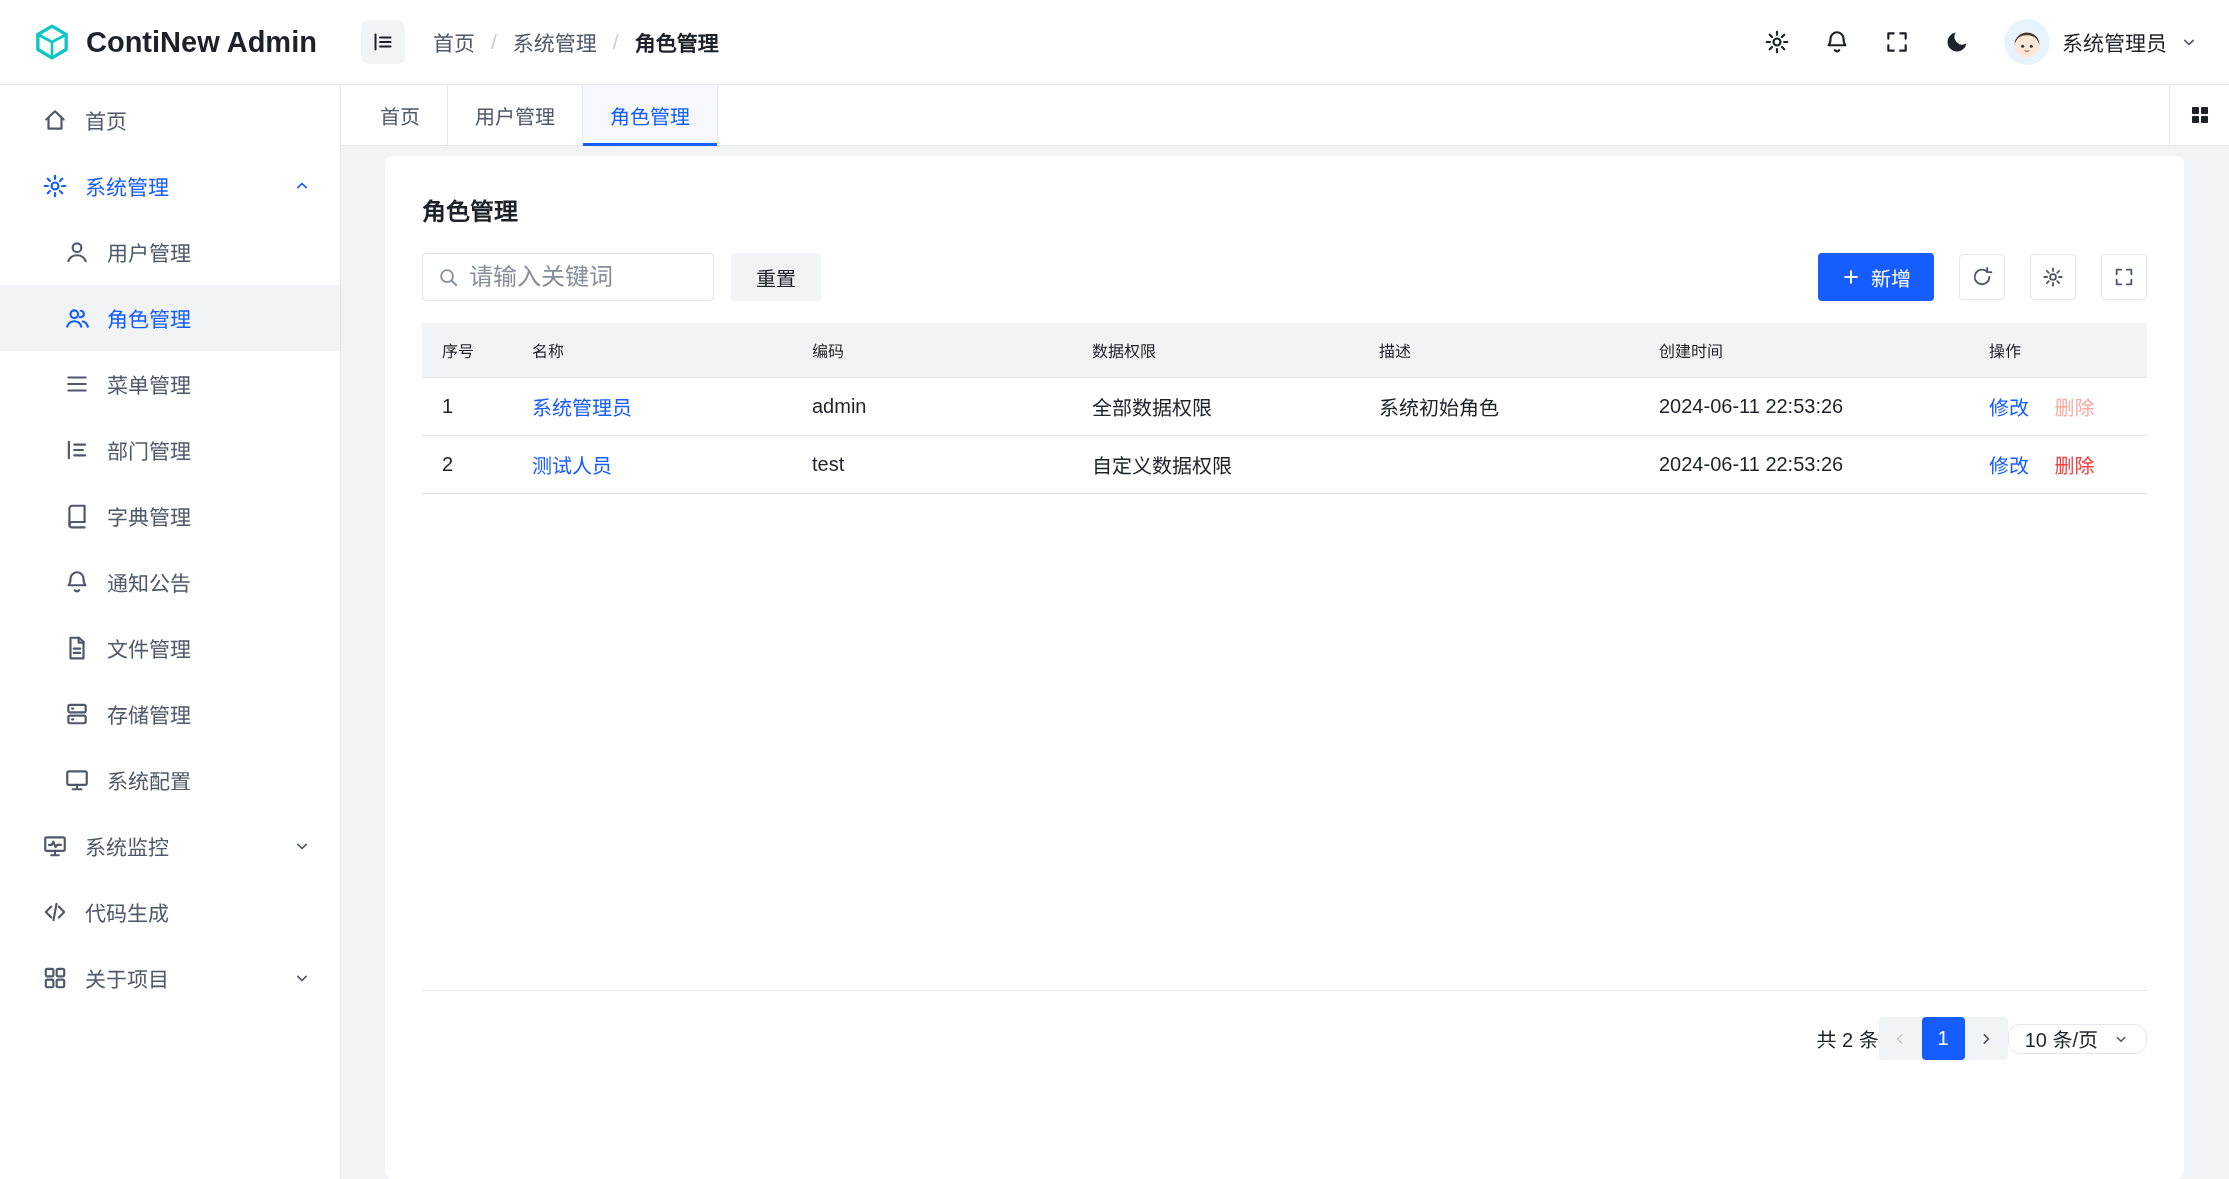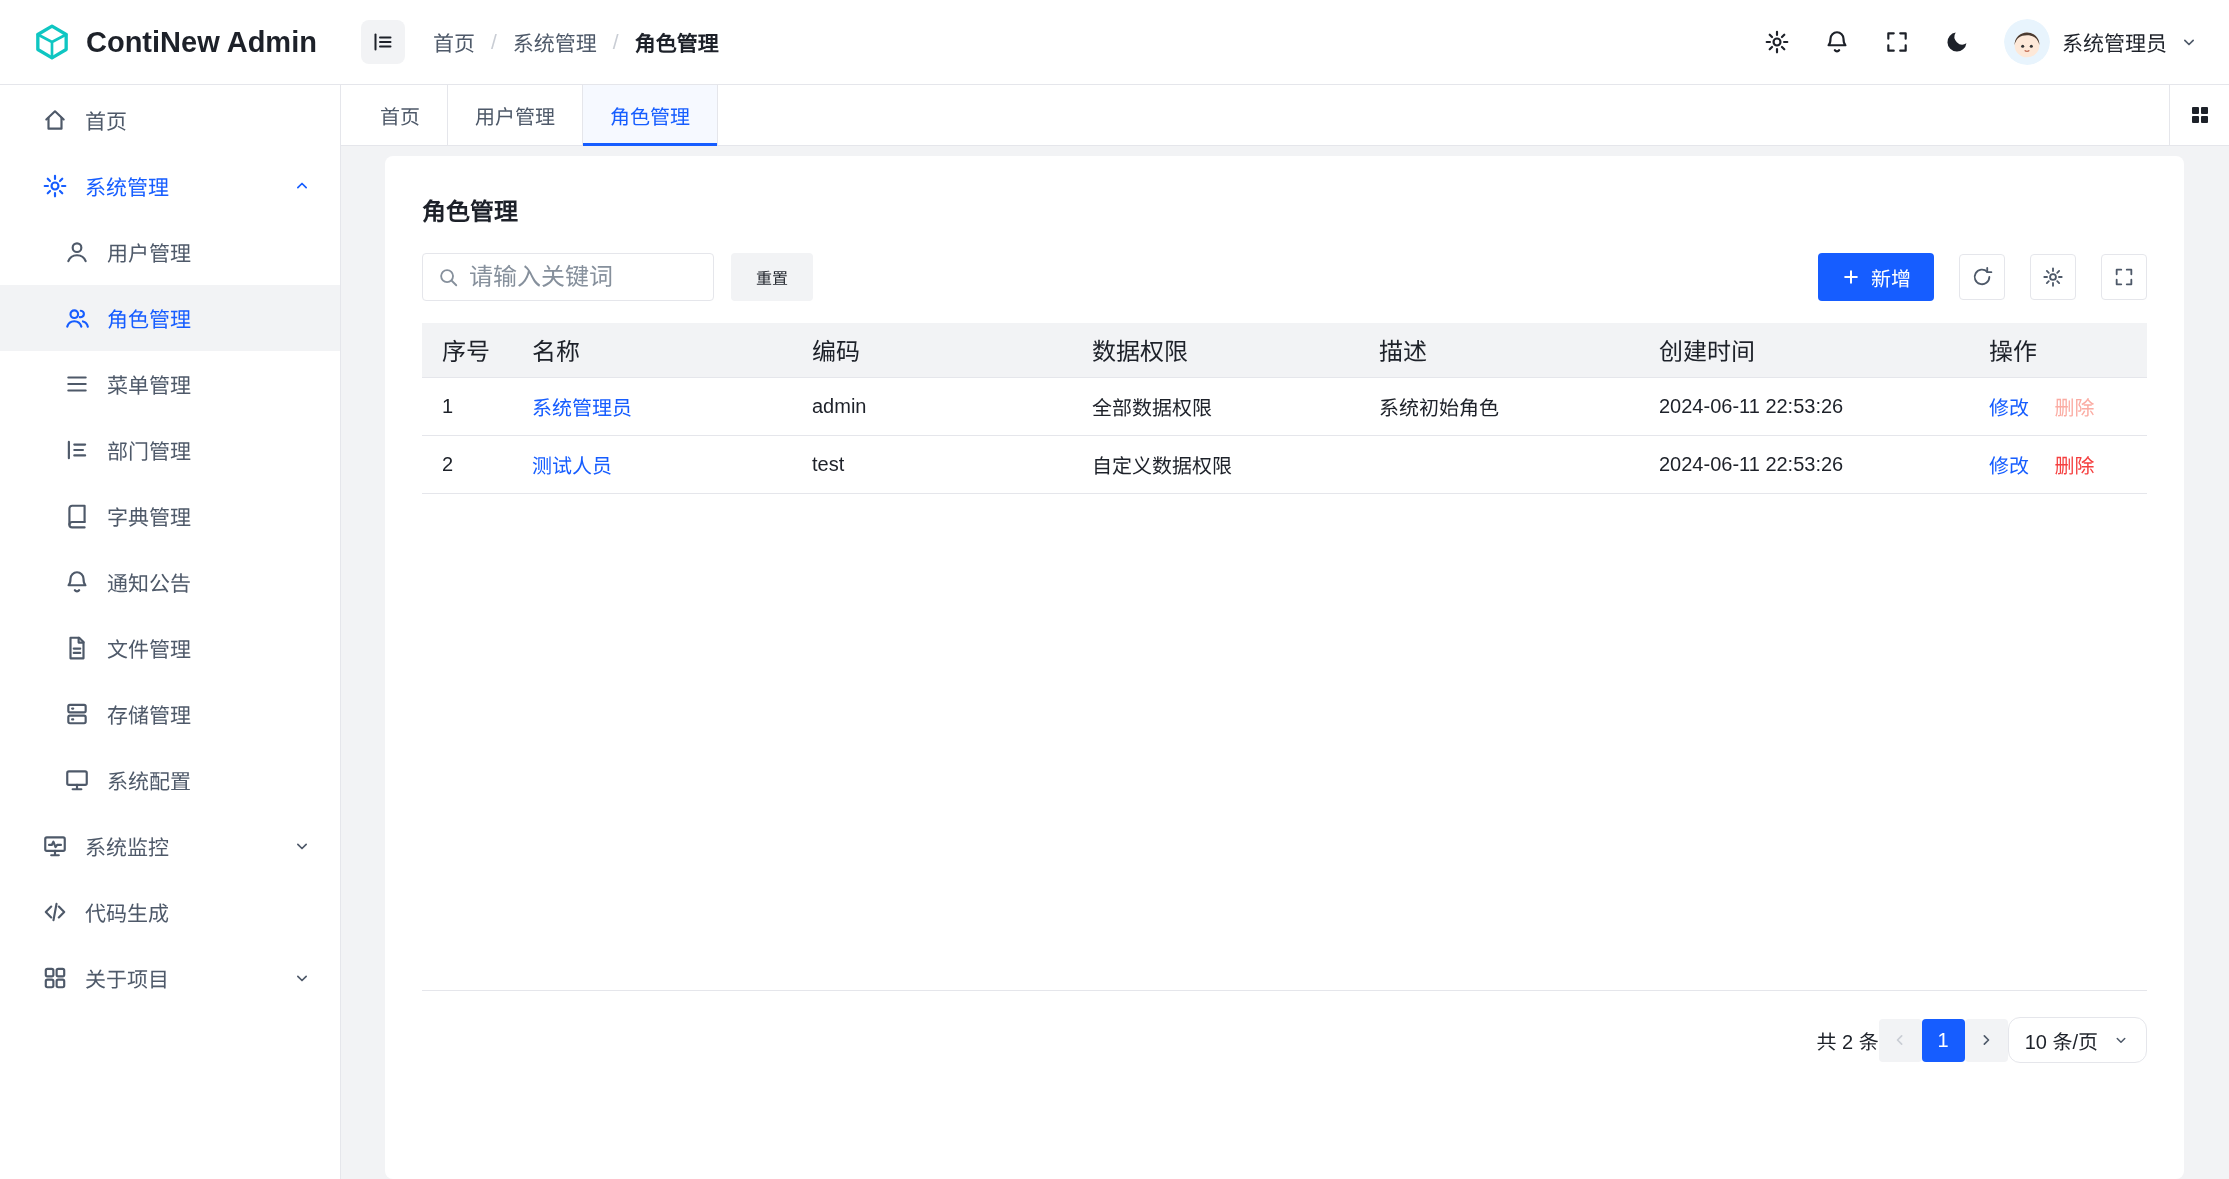--- a/index.html
+++ b/index.html
@@ -58,41 +58,41 @@
   .tab-actions { margin-left: auto; width: 60px; border-left: 1px solid #E5E6EB; display: flex; align-items: center; justify-content: center; color: #1D2129; }
 
   .content { flex: 1; min-height: 0; padding: 10px 45px 0 44px; }
   .card { background: #fff; border-radius: 8px; height: 100%; padding: 0 37px; display: flex; flex-direction: column; }
   .page-title { font-size: 24px; font-weight: 700; padding-top: 36px; color: #1D2129; }
 
   .toolbar { margin-top: 26px; display: flex; align-items: center; flex: none; }
   .search { width: 292px; height: 48px; border: 1px solid #E5E6EB; border-radius: 4px; background: #fff; display: flex; align-items: center; gap: 10px; padding: 0 14px; color: #86909C; }
   .search input { border: none; outline: none; flex: 1; min-width: 0; font-size: 24px; color: #1D2129; background: transparent; }
   .search input::placeholder { color: #86909C; }
-  .btn-reset { margin-left: 17px; height: 48px; padding: 0 25px; background: #F2F3F5; border-radius: 4px; font-size: 16px; color: #1D2129; }
+  .btn-reset { margin-left: 17px; height: 48px; padding: 0 25px; background: #F2F3F5; border-radius: 4px; font-size: 20px; color: #1D2129; }
   .toolbar-right { margin-left: auto; display: flex; align-items: center; gap: 25px; }
   .btn-primary { height: 48px; padding: 0 23px; background: #165DFF; color: #fff; border-radius: 4px; display: flex; align-items: center; gap: 10px; font-size: 20px; }
   .icon-btn { width: 46px; height: 46px; border: 1px solid #E5E6EB; border-radius: 4px; background: #fff; display: flex; align-items: center; justify-content: center; color: #4E5969; }
 
   .table-wrap { margin-top: 22px; height: 668px; border-bottom: 1px solid #E5E6EB; flex: none; overflow: hidden; }
   table { width: 100%; border-collapse: collapse; table-layout: fixed; }
-  th { background: #F2F3F5; height: 54px; text-align: left; padding-left: 20px; font-weight: 500; color: #1D2129; font-size: 24px; border-bottom: 1px solid #E5E6EB; }
+  th { background: #F2F3F5; height: 54px; text-align: left; padding-left: 20px; font-weight: 500; color: #1D2129; font-size: 16px; border-bottom: 1px solid #E5E6EB; }
   td { height: 58px; padding-left: 20px; border-bottom: 1px solid #E5E6EB; font-size: 20px; color: #1D2129; }
   .link { color: #165DFF; }
   .op { margin-right: 20px; }
   .op.edit { color: #165DFF; }
   .op.del { color: #F53F3F; }
   .op.del.muted { color: #FBACA3; cursor: not-allowed; }
 
   .pagination { margin-top: 26px; display: flex; justify-content: flex-end; align-items: center; flex: none; }
   .pg-total { color: #1D2129; }
   .pg-btn { min-width: 43px; height: 43px; border-radius: 4px; background: #F2F3F5; color: #4E5969; display: flex; align-items: center; justify-content: center; font-size: 20px; }
   .pg-btn.prev { color: #C9CDD4; }
   .pg-btn.active { background: #165DFF; color: #fff; }
-  .pg-size { height: 46px; border: 1px solid #E5E6EB; border-radius: 12px; background: #fff; display: flex; align-items: center; gap: 14px; padding: 0 16px; cursor: pointer; color: #1D2129; }
+  .pg-size { height: 30px; border: 1px solid #E5E6EB; border-radius: 12px; background: #fff; display: flex; align-items: center; gap: 14px; padding: 0 16px; cursor: pointer; color: #1D2129; }
   .pg-size .chev { color: #4E5969; }
 
   .footer { height: 83px; flex: none; display: flex; align-items: center; justify-content: center; color: #86909C; font-size: 20px; }
 </style>
 </head>
 <body>
 
 <div class="app">
 
   <header class="topbar">

